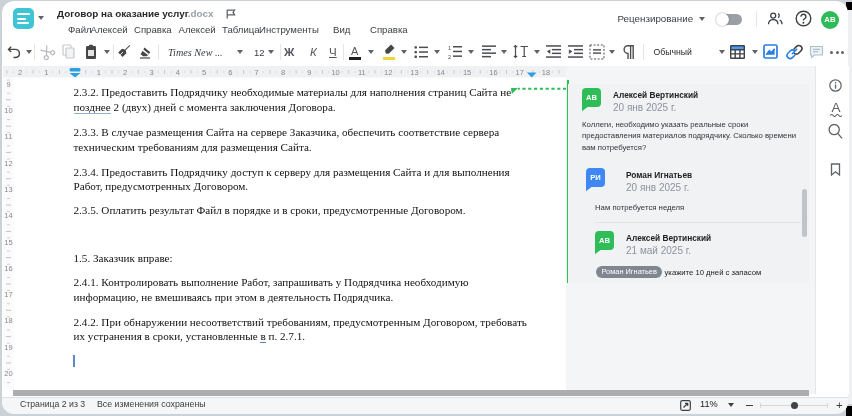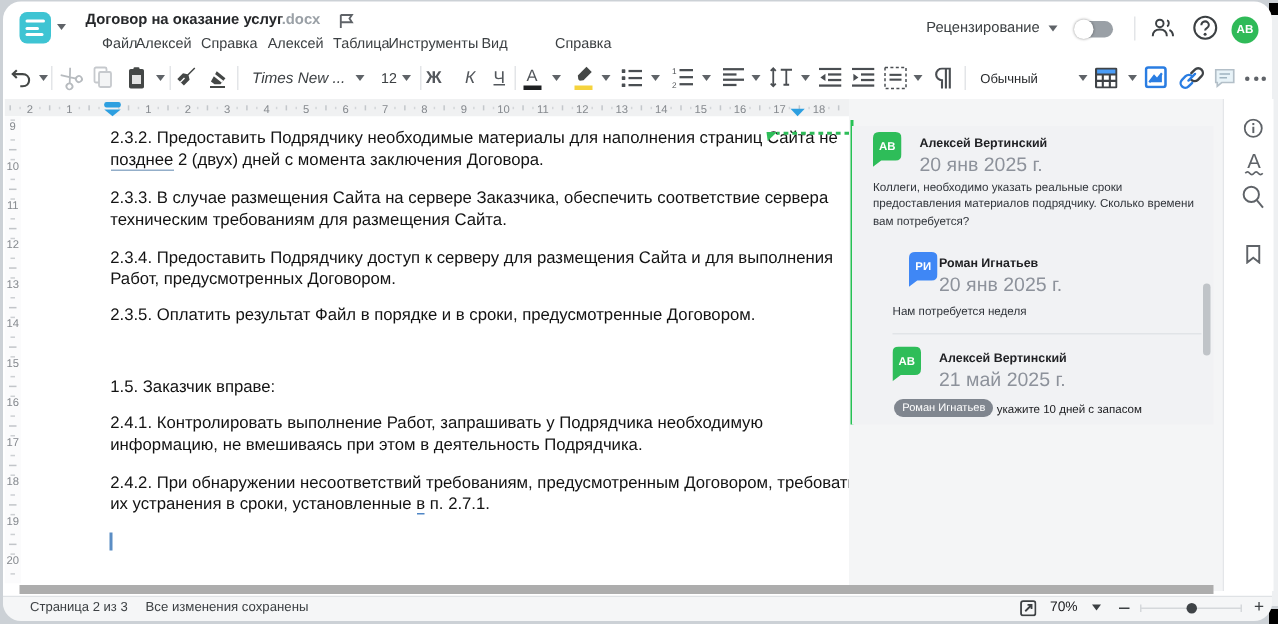--- a/index.html
+++ b/index.html
@@ -2,23 +2,23 @@
 <html><head><meta charset="utf-8">
 <style>
 html,body{margin:0;padding:0}
 body{width:852px;height:416px;position:relative;overflow:hidden;background:#ccd1d6;font-family:"Liberation Sans",sans-serif;}
 .abs{position:absolute}
 #win{position:absolute;left:2px;top:1px;width:846px;height:412px;background:#fff;border-radius:12px;}
 .menuitem{position:absolute;top:24.3px;font-size:9.6px;color:#3c4043}
 .caret{position:absolute;width:0;height:0;border-left:3.5px solid transparent;border-right:3.5px solid transparent;border-top:4px solid #5f6368}
 .sep{position:absolute;width:1px;background:#e3e5e8}
 svg{display:block}
-.serif{font-family:Liberation Sans, sans-serif;color:#131313}
+.serif{font-family:Liberation Serif, serif;color:#131313}
 .cname{position:absolute;font-size:8.3px;font-weight:bold;color:#202124}
-.cdate{position:absolute;font-size:13px;color:#8d929b}
+.cdate{position:absolute;font-size:10px;color:#8d929b}
 .cbody{position:absolute;font-size:7.75px;color:#30343a;line-height:11.5px}
 .av{position:absolute;width:19px;height:24px;color:#fff;font-size:7.6px;font-weight:bold;text-align:center;line-height:19px}
 .av svg{position:absolute;left:0;top:0}
 .av span{position:relative}
 </style></head>
 <body>
 
 <div class="abs" style="left:846px;top:2px;width:6px;height:8px;background:#000"></div>
 <div class="abs" style="left:846px;top:406px;width:6px;height:10px;background:#000"></div>
 <div class="abs" style="left:848px;top:10px;width:4px;height:394px;background:#eef0f2"></div>
@@ -33,21 +33,21 @@
 <div class="abs" style="left:57px;top:8px;font-size:9.9px;font-weight:bold;color:#26282b">Договор на оказание услуг<span style="color:#9aa0a6">.docx</span></div>
 <svg class="abs" style="left:225.5px;top:9px" width="10" height="10" viewBox="0 0 10 10">
     <path d="M1.2 0.8 V9.6 M1.2 1 H8.6 L7 3.4 L8.6 5.8 H1.2" fill="none" stroke="#5f6368" stroke-width="1.25"></path>
   </svg>
 <div class="menuitem" style="left:68px">Файл</div>
 <div class="menuitem" style="left:90.5px">Алексей</div>
 <div class="menuitem" style="left:134px">Справка</div>
 <div class="menuitem" style="left:178.5px">Алексей</div>
 <div class="menuitem" style="left:222px">Таблица</div>
 <div class="menuitem" style="left:259px">Инструменты</div>
-<div class="menuitem" style="left:321px">Вид</div>
+<div class="menuitem" style="left:333px">Вид</div>
 <div class="menuitem" style="left:370px">Справка</div>
 <div class="abs" style="left:617.5px;top:13px;font-size:9.8px;color:#3c4043">Рецензирование</div>
 <div class="caret" style="left:699px;top:17px"></div>
 <div class="abs" style="left:719px;top:14px;width:23px;height:11px;border-radius:6px;background:#9aa0a6"></div>
 <div class="abs" style="left:716px;top:12.5px;width:13px;height:13px;border-radius:50%;background:#fff;box-shadow:0 0 2px rgba(0,0,0,.45)"></div>
 <div class="sep" style="left:756px;top:11px;height:16px"></div>
 <svg class="abs" style="left:767px;top:11px" width="16" height="15" viewBox="0 0 16 15">
     <g fill="none" stroke="#3c4043" stroke-width="1.3">
       <circle cx="6.2" cy="4.6" r="2.5"></circle>
       <path d="M1.5 13.2 C1.5 10 3.5 8.6 6.2 8.6 C8.9 8.6 10.9 10 10.9 13.2"></path>
@@ -371,21 +371,21 @@
 
 <div class="abs" style="left:566px;top:66px;width:249px;height:328px;background:#f4f5f6"></div>
 <div class="abs" style="left:566.5px;top:80px;width:2.4px;height:203px;background:#27c254"></div>
 <div class="abs" style="left:568.4px;top:84px;width:241px;height:199px;background:#f1f2f4"></div>
 <div class="av" style="left:582px;top:88px"><svg width="19" height="24" viewBox="0 0 19 24">
       <path d="M4 0 H15 Q19 0 19 4 V15 Q19 19 15 19 H5.5 L0 23.2 L0 4 Q0 0 4 0 Z" fill="#2ebd59"></path>
     </svg><span>АВ</span></div>
 <div class="cname" style="left:613px;top:89.5px">Алексей Вертинский</div>
 <div class="cdate" style="left:613px;top:101.8px">20 янв 2025 г.</div>
 <div class="cbody" style="left:582px;top:118.5px">Коллеги, необходимо указать реальные сроки<br>предоставления материалов подрядчику. Сколько времени<br>вам потребуется?</div>
-<div class="av" style="left:606px;top:168px"><svg width="19" height="24" viewBox="0 0 19 24">
+<div class="av" style="left:586px;top:168px"><svg width="19" height="24" viewBox="0 0 19 24">
       <path d="M4 0 H15 Q19 0 19 4 V15 Q19 19 15 19 H5.5 L0 23.2 L0 4 Q0 0 4 0 Z" fill="#3f87f5"></path>
     </svg><span>РИ</span></div>
 <div class="cname" style="left:626px;top:169.5px">Роман Игнатьев</div>
 <div class="cdate" style="left:626px;top:181.8px">20 янв 2025 г.</div>
 <div class="cbody" style="left:595px;top:201.8px">Нам потребуется неделя</div>
 <div class="abs" style="left:595px;top:222px;width:206px;height:1px;background:#e1e4e7"></div>
 <div class="av" style="left:595px;top:231px"><svg width="19" height="24" viewBox="0 0 19 24">
       <path d="M4 0 H15 Q19 0 19 4 V15 Q19 19 15 19 H5.5 L0 23.2 L0 4 Q0 0 4 0 Z" fill="#2ebd59"></path>
     </svg><span>АВ</span></div>
 <div class="cname" style="left:626px;top:233px">Алексей Вертинский</div>
@@ -413,20 +413,20 @@
     <path d="M1.5 1 H9.5 V12 L5.5 8.8 L1.5 12 Z" fill="none" stroke="#5f6368" stroke-width="1.3"></path>
   </svg>
 
 <div class="abs" style="left:2px;top:396.5px;width:846px;height:16px;background:#f5f6f7;border-top:1px solid #dfe2e5;border-radius:0 0 12px 12px"></div>
 <div class="abs" style="left:20px;top:398.8px;font-size:8.7px;color:#3c4043">Страница 2 из 3</div>
 <div class="abs" style="left:97px;top:398.8px;font-size:8.8px;color:#3c4043">Все изменения сохранены</div>
 <svg class="abs" style="left:680px;top:399.5px" width="11" height="11" viewBox="0 0 11 11">
     <rect x="0.7" y="0.7" width="9.6" height="9.6" rx="1.5" fill="none" stroke="#3c4043" stroke-width="1.2"></rect>
     <path d="M3.5 7.5 L7.5 3.5 M5 3.3 H7.7 V6" fill="none" stroke="#3c4043" stroke-width="1.2"></path>
   </svg>
-<div class="abs" style="left:700px;top:399.3px;font-size:9.2px;color:#202124">70%</div>
+<div class="abs" style="left:700px;top:399.3px;font-size:9.2px;color:#202124">11%</div>
 <div class="caret" style="left:728px;top:403px;border-top-color:#3c4043"></div>
 <div class="abs" style="left:746px;top:404.5px;width:6.5px;height:1.6px;background:#3c4043"></div>
 <div class="abs" style="left:760px;top:405px;width:68px;height:1px;background:#d5d8db"></div>
 <div class="abs" style="left:760px;top:403px;width:1px;height:5px;background:#d5d8db"></div>
 <div class="abs" style="left:827px;top:403px;width:1px;height:5px;background:#d5d8db"></div>
 <div class="abs" style="left:790.5px;top:402px;width:7px;height:7px;border-radius:50%;background:#3f4347"></div>
 <div class="abs" style="left:836px;top:399px;font-size:11.5px;color:#3c4043">+</div>
 
 </body></html>

